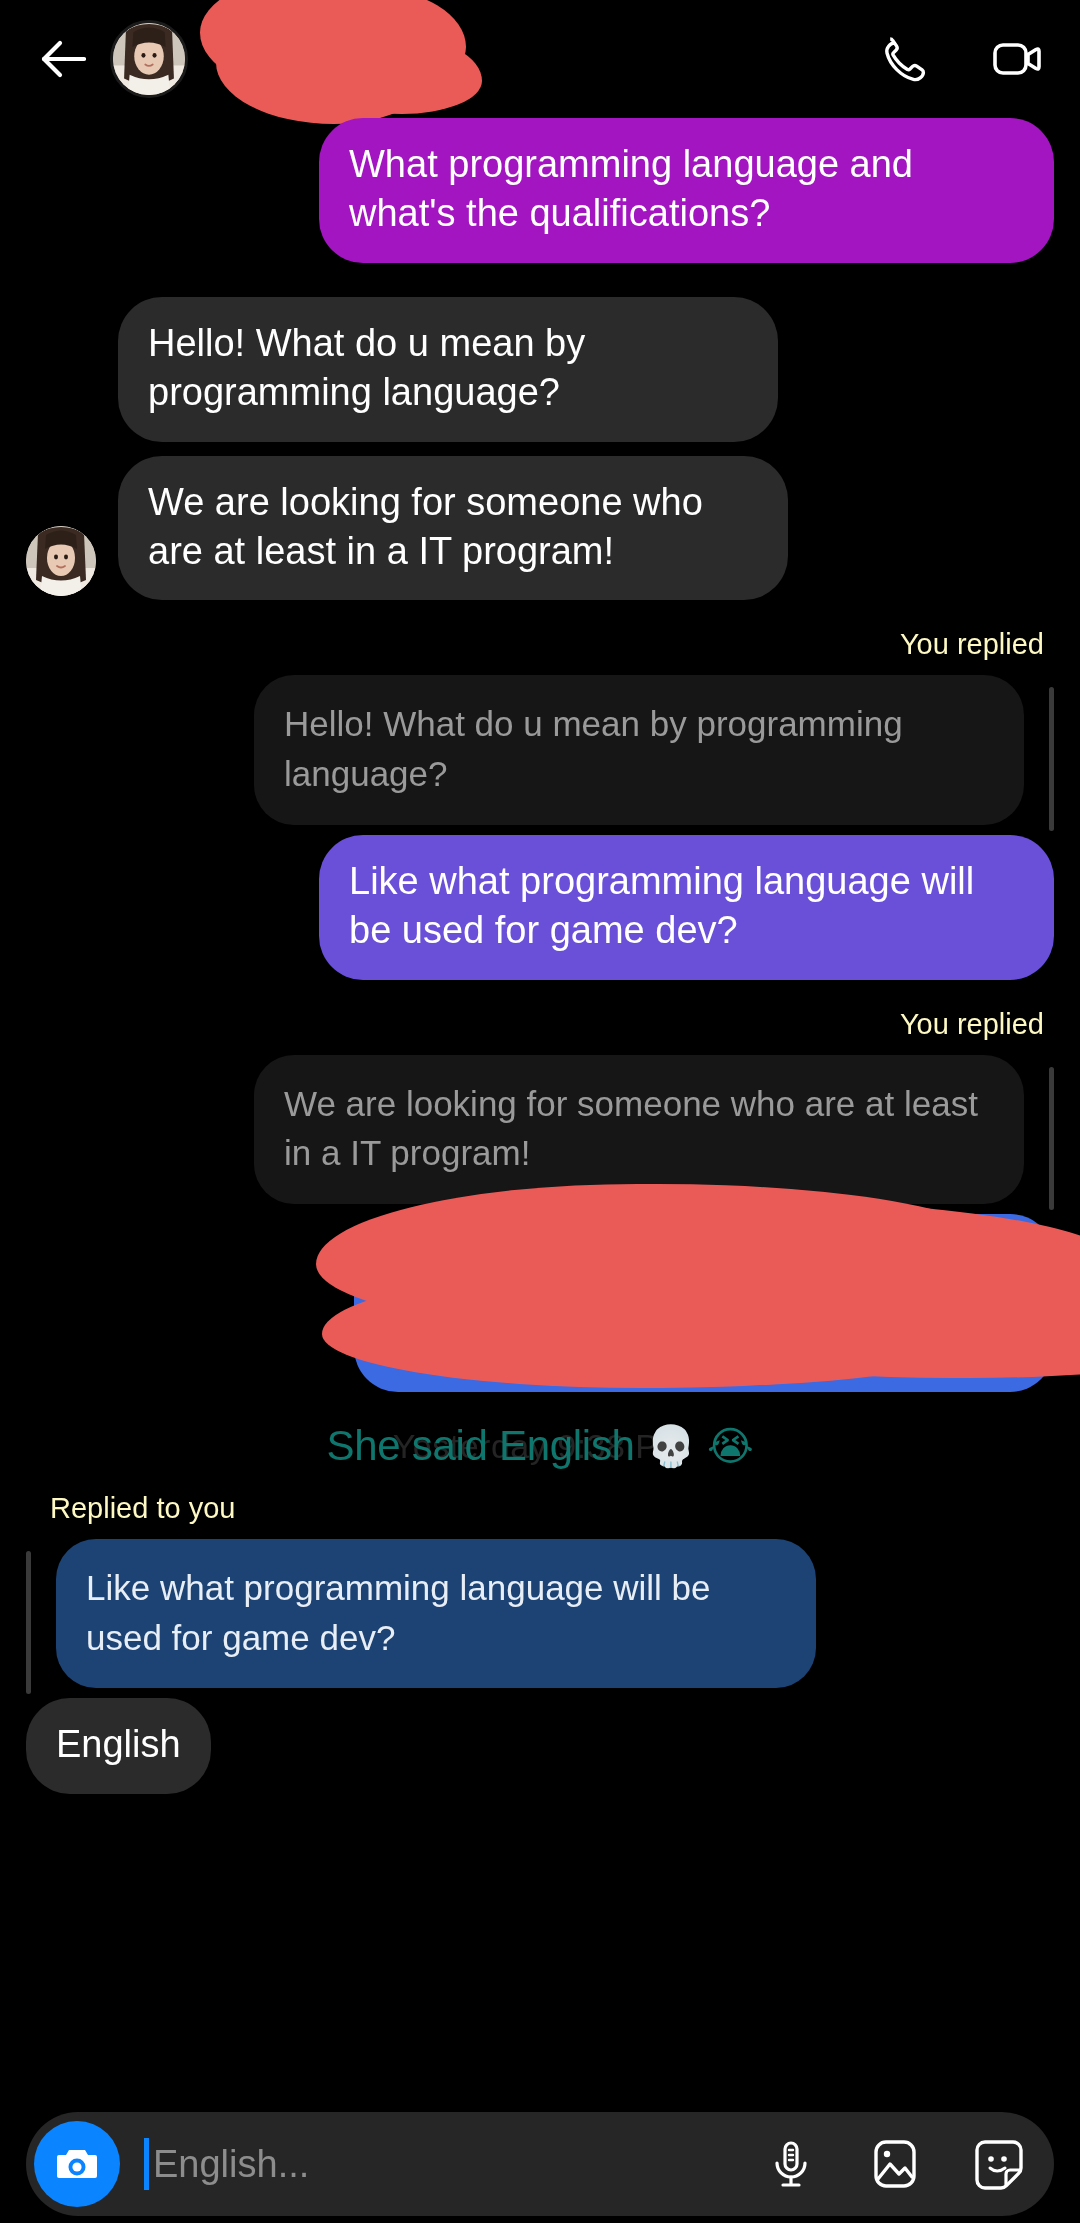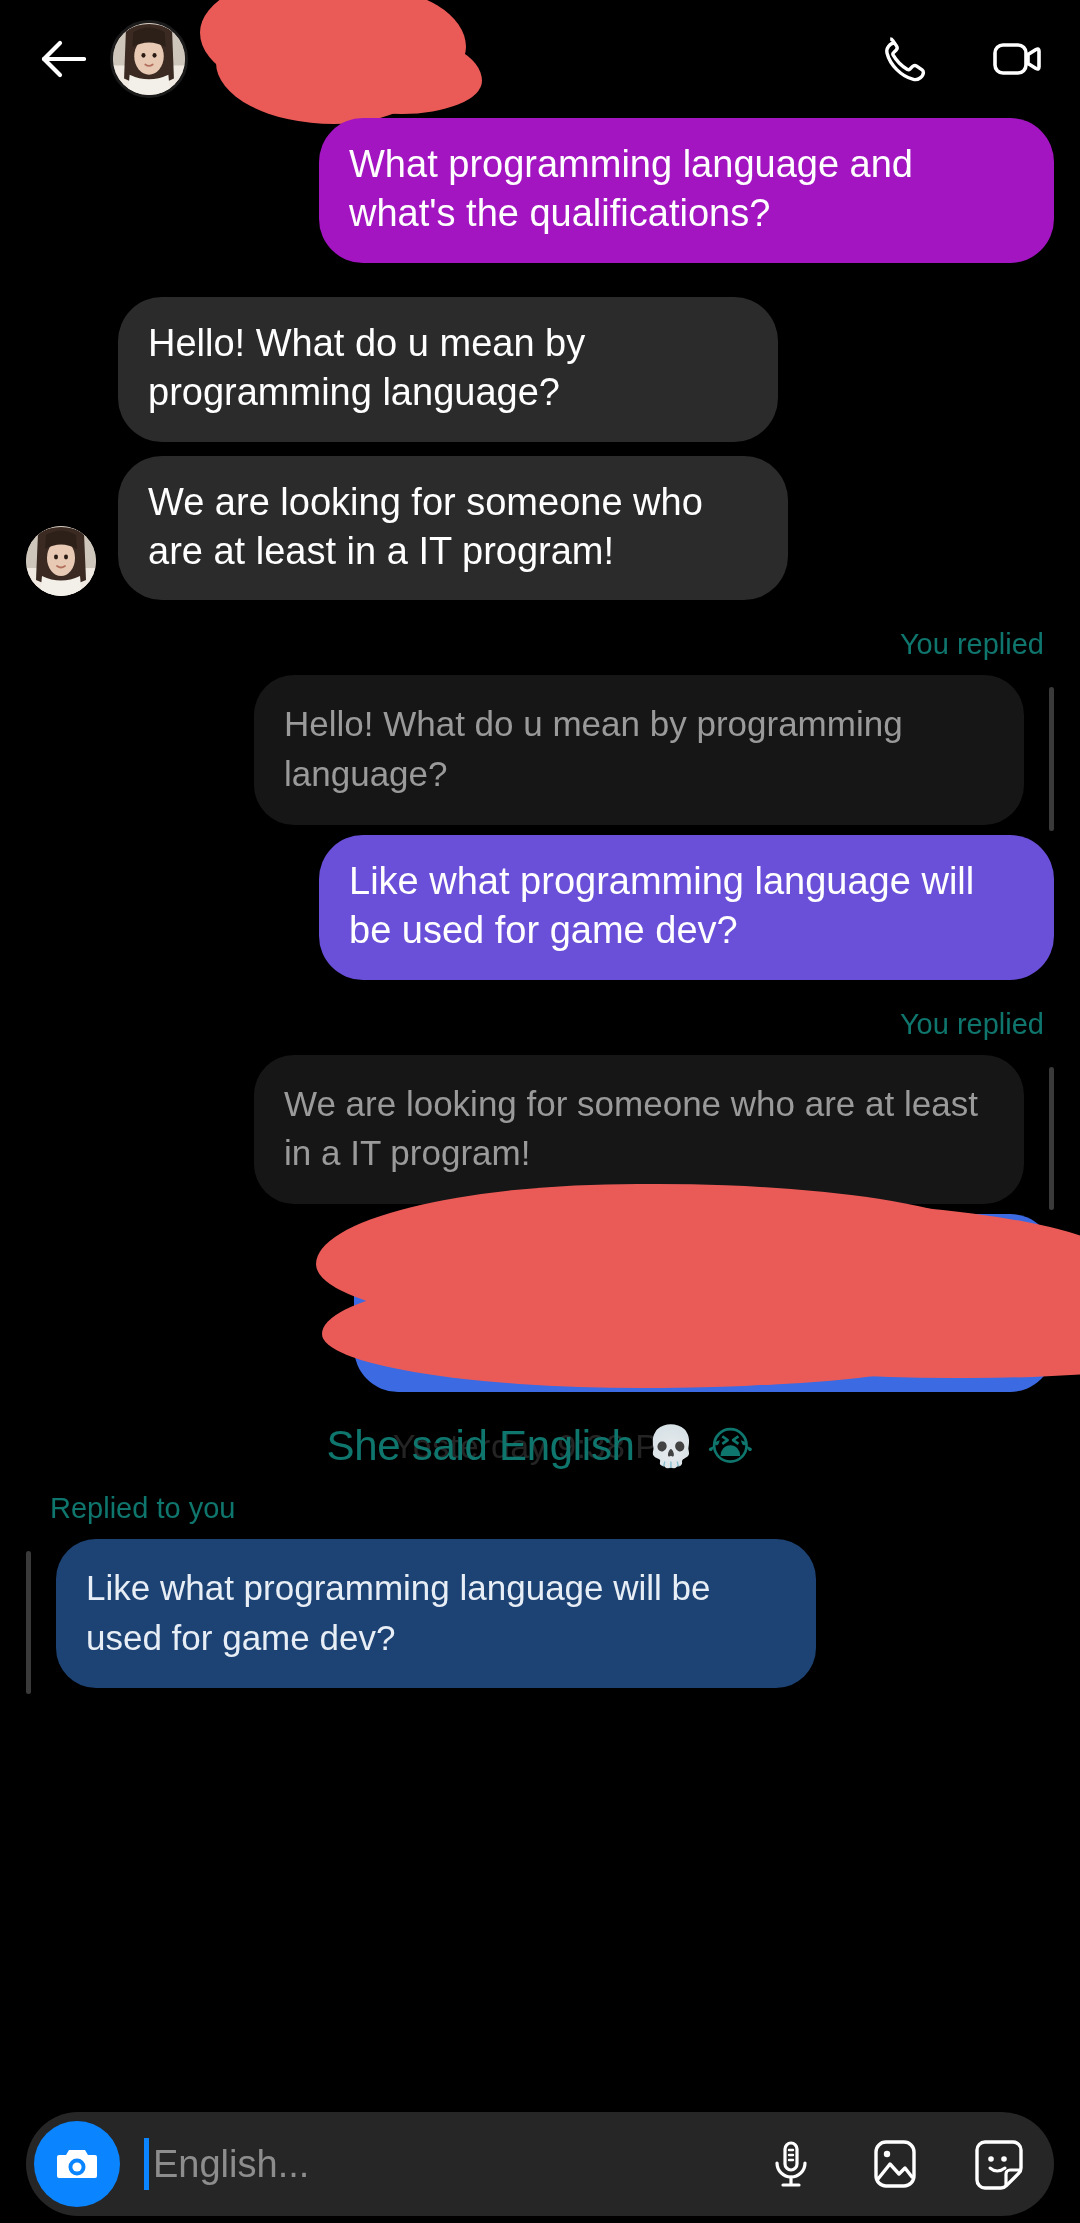--- a/index.html
+++ b/index.html
@@ -86,21 +86,21 @@
   .avatar-sm {
     width: 70px; height: 70px; border-radius: 50%;
     flex: 0 0 70px; margin-right: 22px; margin-bottom: 4px;
     overflow: hidden; position: relative; background: #d8cfc6;
   }
   .avatar-spacer { width: 70px; flex: 0 0 70px; margin-right: 22px; }
 
   
   .reply-group { width: 100%; position: relative; }
   .reply-label {
-    font-size: 29px; color: #0f766e;
+    font-size: 29px; color: #fef9c3;
     margin-bottom: 14px;
   }
   .reply-group.right .reply-label { text-align: right; padding-right: 10px; }
   .reply-group.left  .reply-label { text-align: left; padding-left: 24px; }
 
   .quote-wrap { display: flex; width: 100%; position: relative; }
   .quote-wrap.right { justify-content: flex-end; padding-right: 30px; }
   .quote-wrap.left  { justify-content: flex-start; padding-left: 30px; }
 
   .quote-bubble {
@@ -330,20 +330,23 @@
         <span class="emoji">💀</span>
         <span class="emoji">😭</span>
       </div>
     </div>
 
     <div class="reply-group left">
       <div class="reply-label">Replied to you</div>
       <div class="quote-wrap left">
         <div class="thread-line left"></div>
         <div class="quote-bubble b-dkblue" style="max-width:760px;">Like what programming language will be used for game dev?</div>
+      </div>
+      <div class="row in mt-10" style="padding-left:0;">
+        <div class="bubble b-gray" style="max-width:300px;">English</div>
       </div>
     </div>
 
   </div>
 
   <div class="composer">
     <div class="composer-inner">
 
       <div class="cam-btn">
         <svg viewBox="0 0 48 48" fill="none">

